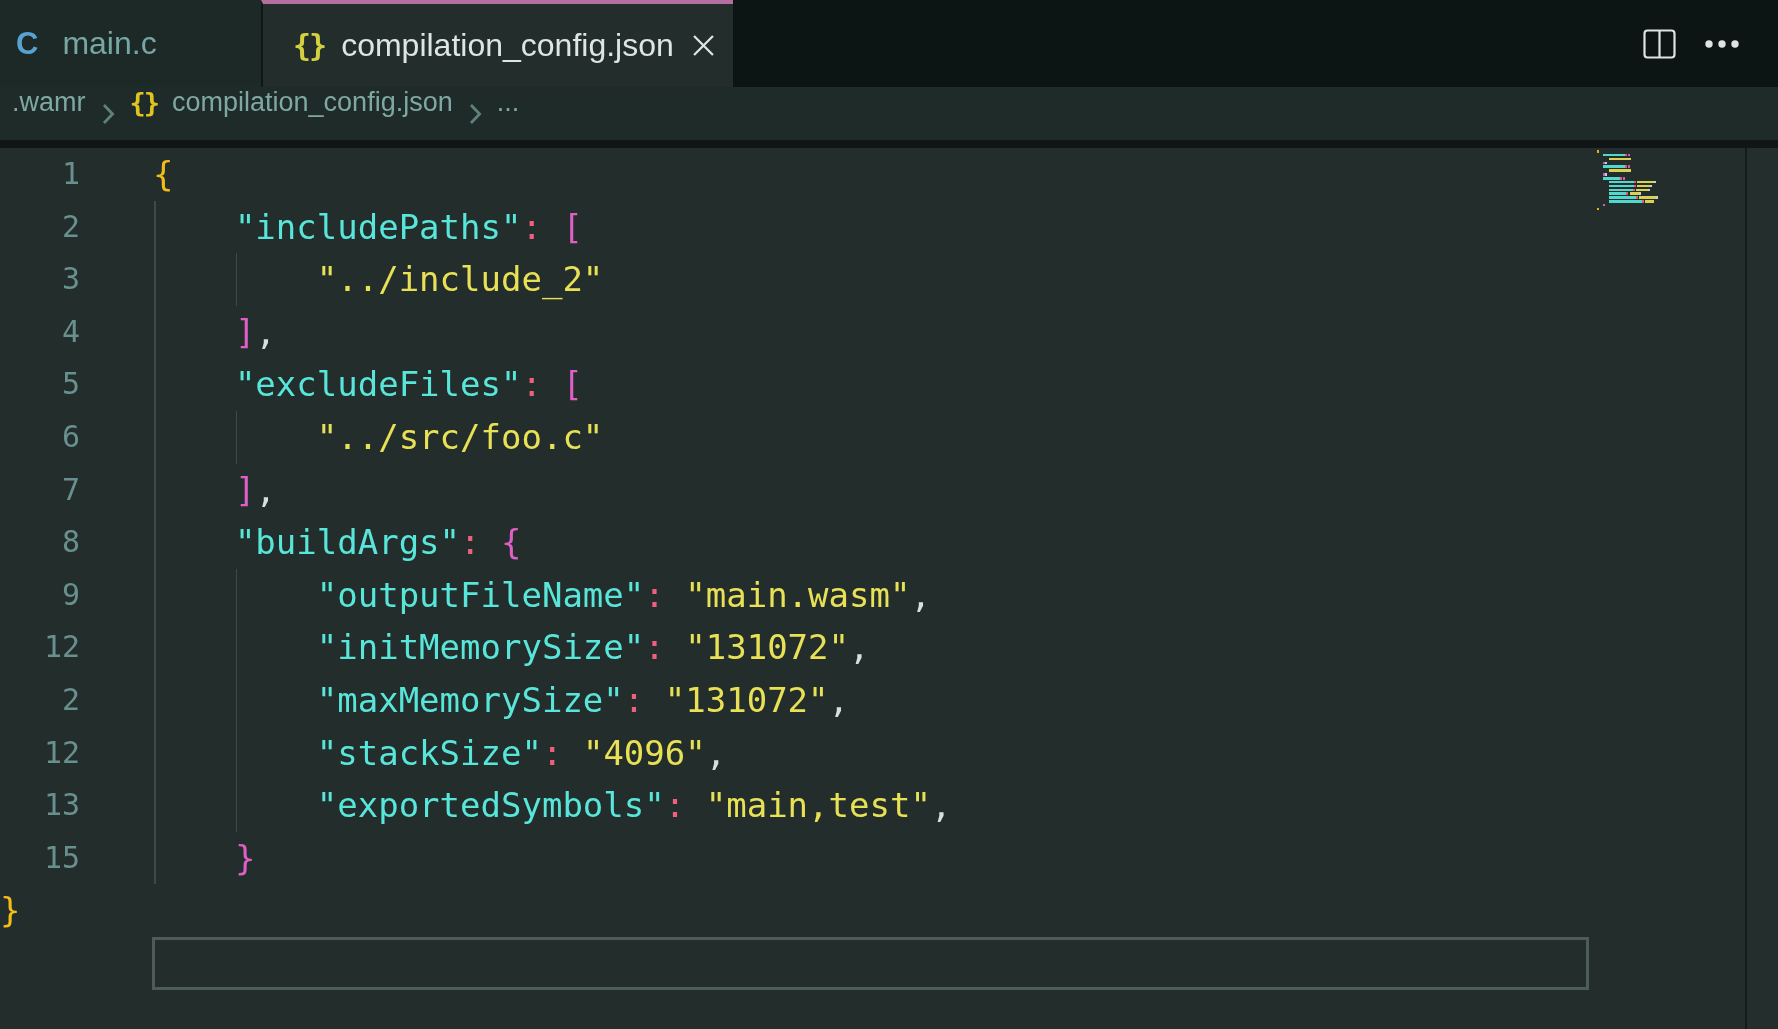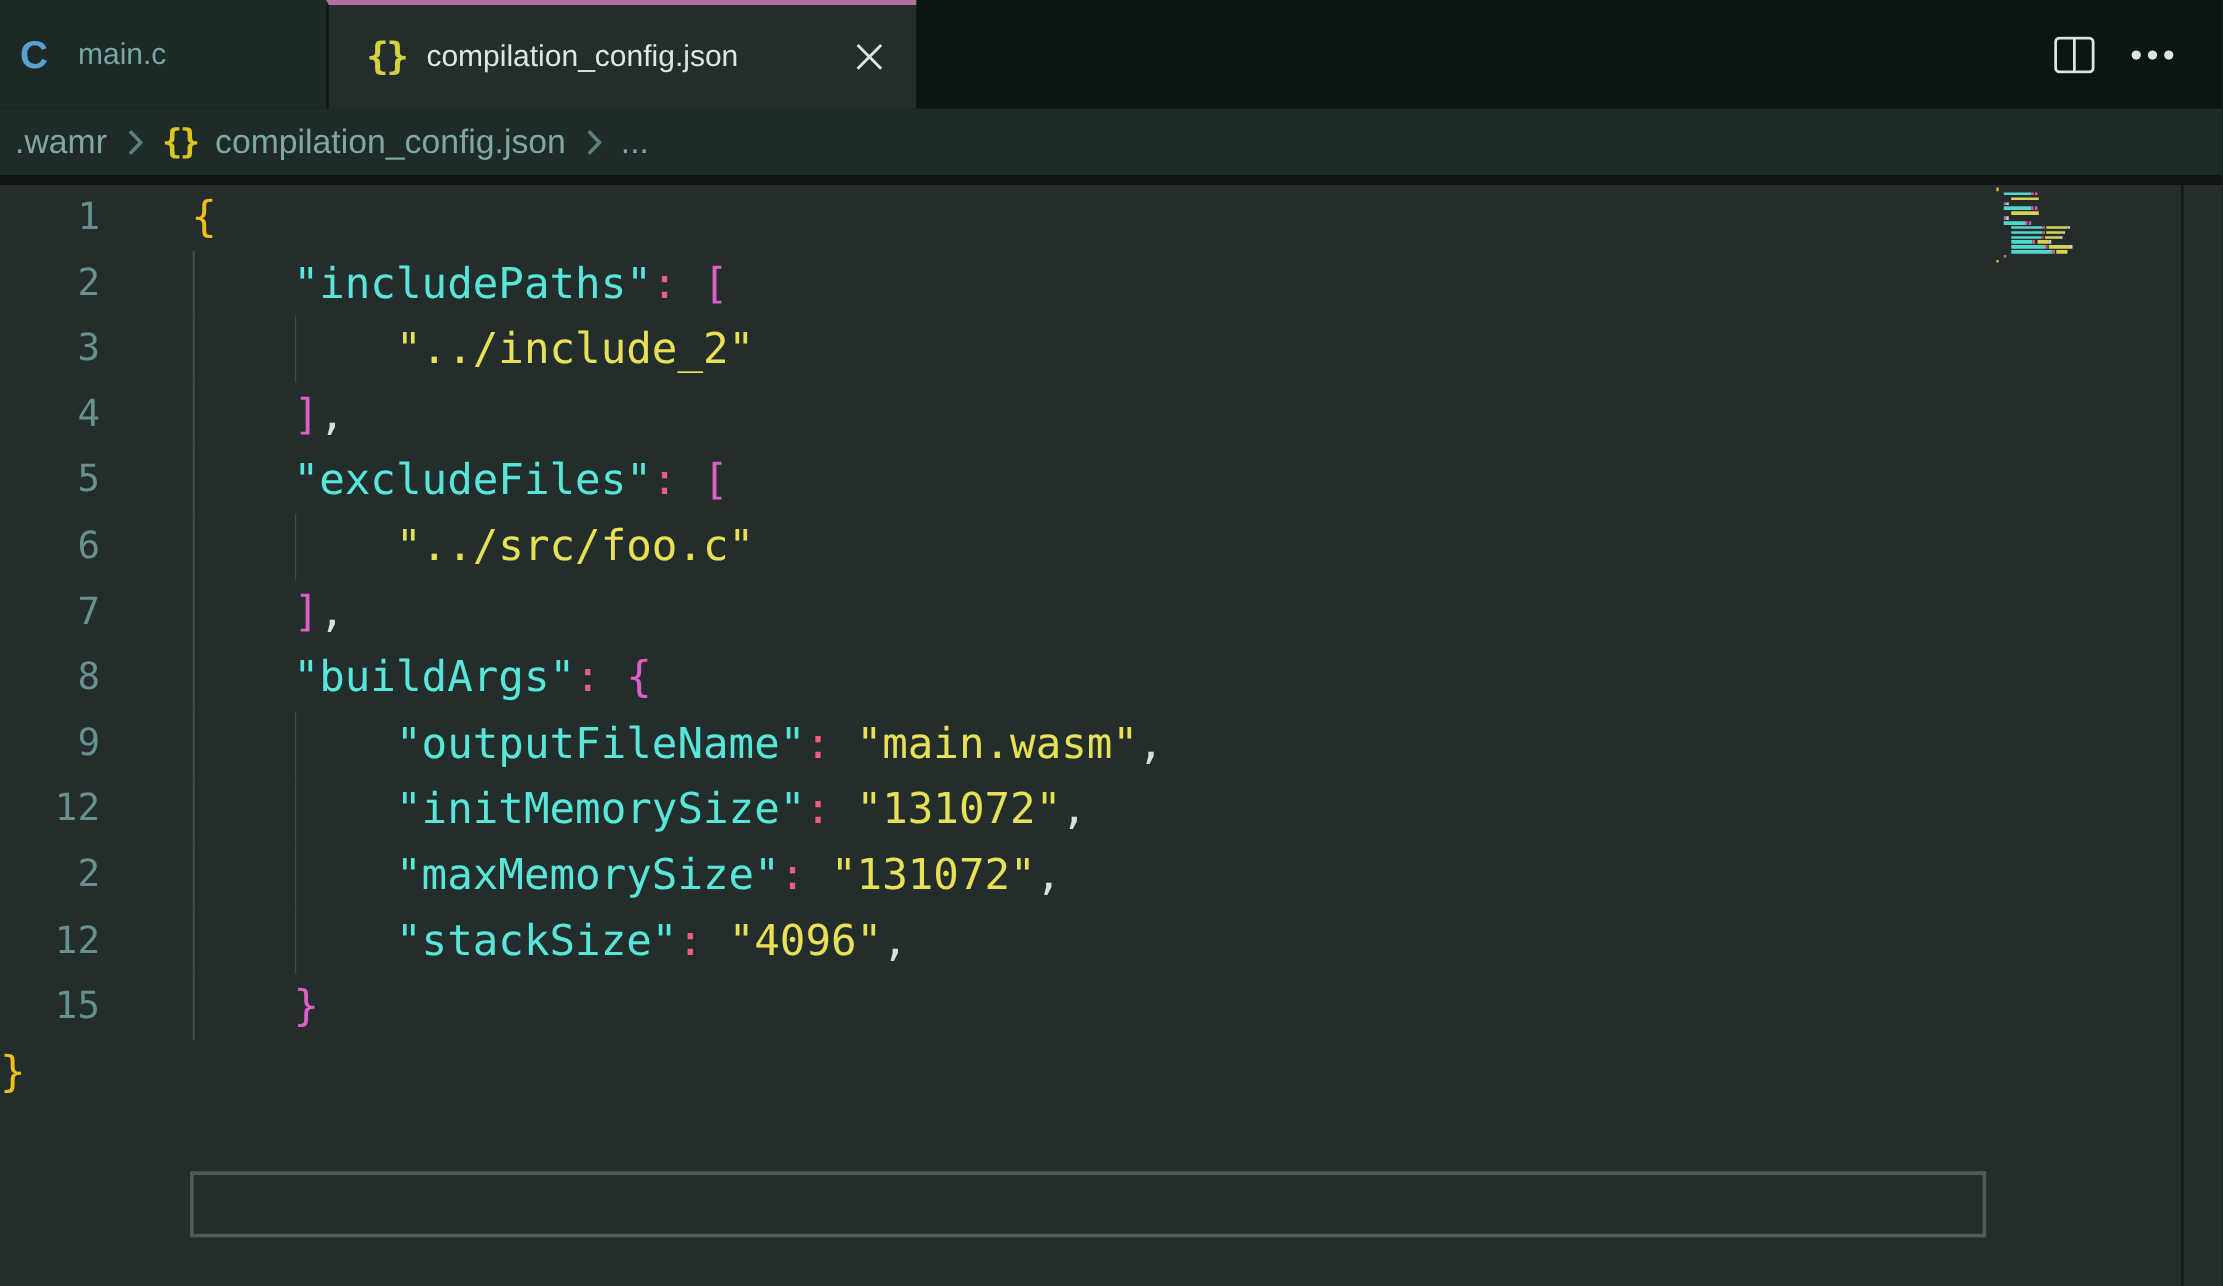--- a/index.html
+++ b/index.html
@@ -18,42 +18,42 @@
   .tab.inactive{
     width:261px;background:var(--bg_tab_inactive,#1d2927);
     padding-left:16px;gap:24px;
   }
   .tab.active{
     width:472px;background:var(--bg_editor,#232d2b);
     border-top:4px solid var(--accent_tab_top,#b36fa0);
     border-left:2px solid #0e1616;
     padding-left:30px;padding-right:24px;gap:16px;
   }
-  .tab-label{font-size:24px;white-space:nowrap;}
+  .tab-label{font-size:32px;white-space:nowrap;}
   .tab.inactive .tab-label{color:var(--tab_label_inactive,#77a6a4);}
   .tab.active .tab-label{color:var(--tab_label_active,#dde6e4);}
   .c-icon{
     color:var(--c_icon,#57a2d1);font-size:31px;font-weight:bold;
     font-family:"Liberation Sans",sans-serif;
   }
   .braces-icon{
     font-family:"DejaVu Sans Mono",monospace;font-weight:600;font-size:30px;
     color:var(--json_icon_tab,#d3d13f);letter-spacing:-2px;
   }
   .close-btn{margin-left:auto;display:flex;align-items:center;color:var(--ui_icon,#dde4e2);cursor:pointer;}
   .tab-actions{
     margin-left:auto;display:flex;align-items:center;gap:28px;
     padding-right:38px;color:var(--ui_icon,#dde4e2);
   }
   .tab-actions .act{display:flex;align-items:center;cursor:pointer;}
   
   .breadcrumbs{
     position:absolute;left:0;top:87px;width:100%;height:53px;
     background:var(--bg_breadcrumb,#1f2b29);
-    display:flex;align-items:center;padding-left:12px;gap:14px;box-sizing:border-box;
+    display:flex;padding-left:12px;gap:14px;box-sizing:border-box;
     font-size:27px;color:var(--breadcrumb_text,#7fa8a2);
   }
   .crumb{cursor:pointer;white-space:nowrap;}
   .chev{display:flex;align-items:center;color:var(--breadcrumb_chevron,#5e817c);}
   .bc-braces{
     font-family:"DejaVu Sans Mono",monospace;font-weight:600;font-size:27px;
     color:var(--json_icon_breadcrumb,#e0c520);letter-spacing:-2px;
   }
   .shadow-band{
     position:absolute;left:0;top:140px;width:100%;height:8px;
@@ -212,20 +212,26 @@
         </div>
         <div class="row">
           <span class="ln">2</span>
           <span class="code">        <span class="tk-key">"maxMemorySize"</span><span class="tk-pn">:</span><span class="tk-sp"> </span><span class="tk-str">"131072"</span><span class="tk-pl">,</span></span>
           <i class="guide" style="left: 154px;"></i>
           <i class="guide" style="left: 235.84px;"></i>
         </div>
         <div class="row">
           <span class="ln">12</span>
           <span class="code">        <span class="tk-key">"stackSize"</span><span class="tk-pn">:</span><span class="tk-sp"> </span><span class="tk-str">"4096"</span><span class="tk-pl">,</span></span>
+          <i class="guide" style="left: 154px;"></i>
+          <i class="guide" style="left: 235.84px;"></i>
+        </div>
+        <div class="row">
+          <span class="ln">13</span>
+          <span class="code">        <span class="tk-key">"exportedSymbols"</span><span class="tk-pn">:</span><span class="tk-sp"> </span><span class="tk-str">"main,test"</span><span class="tk-pl">,</span></span>
           <i class="guide" style="left: 154px;"></i>
           <i class="guide" style="left: 235.84px;"></i>
         </div>
         <div class="row">
           <span class="ln">15</span>
           <span class="code">    <span class="tk-b2">}</span></span>
           <i class="guide" style="left: 154px;"></i>
         </div>
         <div class="row">
           <span class="code"><span class="tk-b1">}</span></span>

